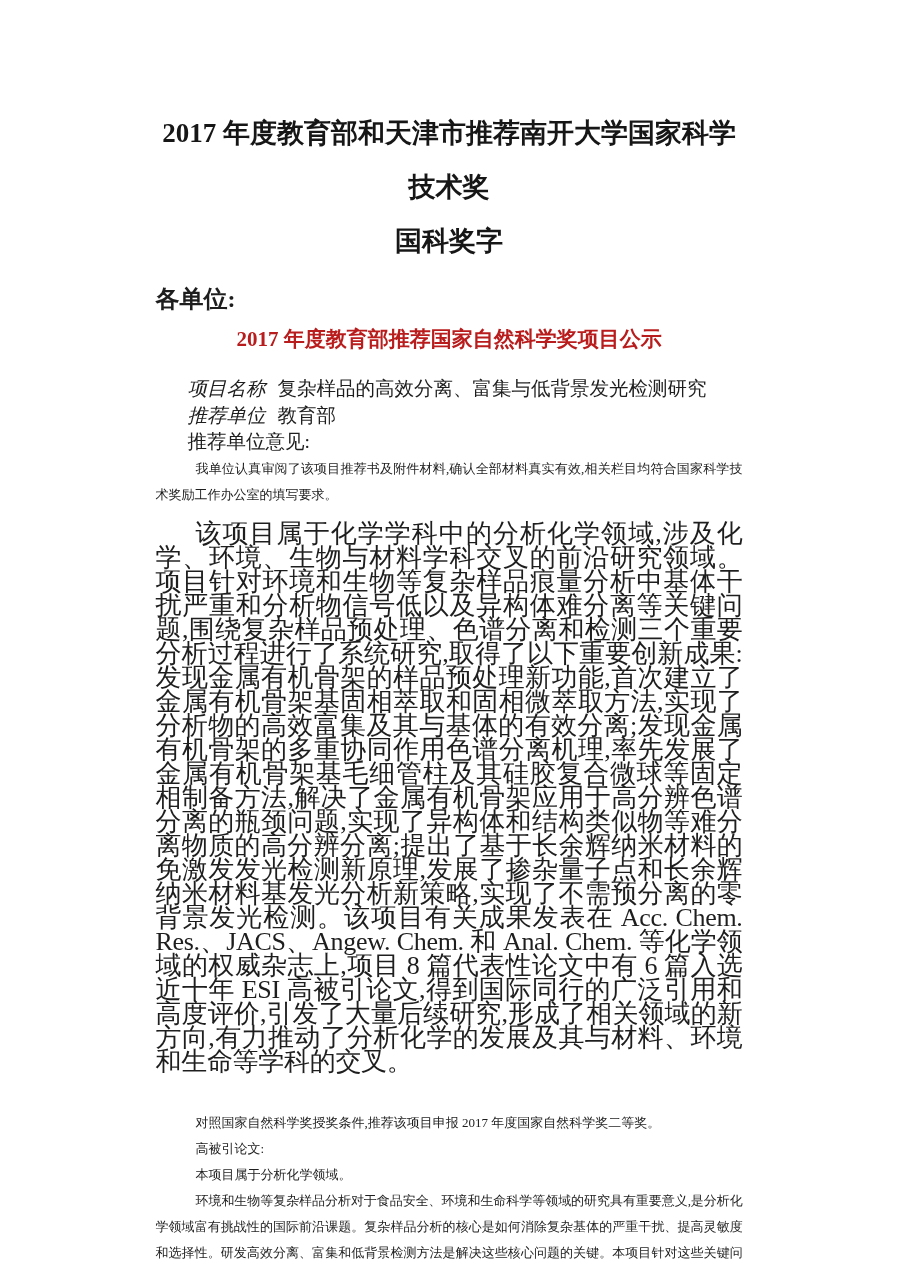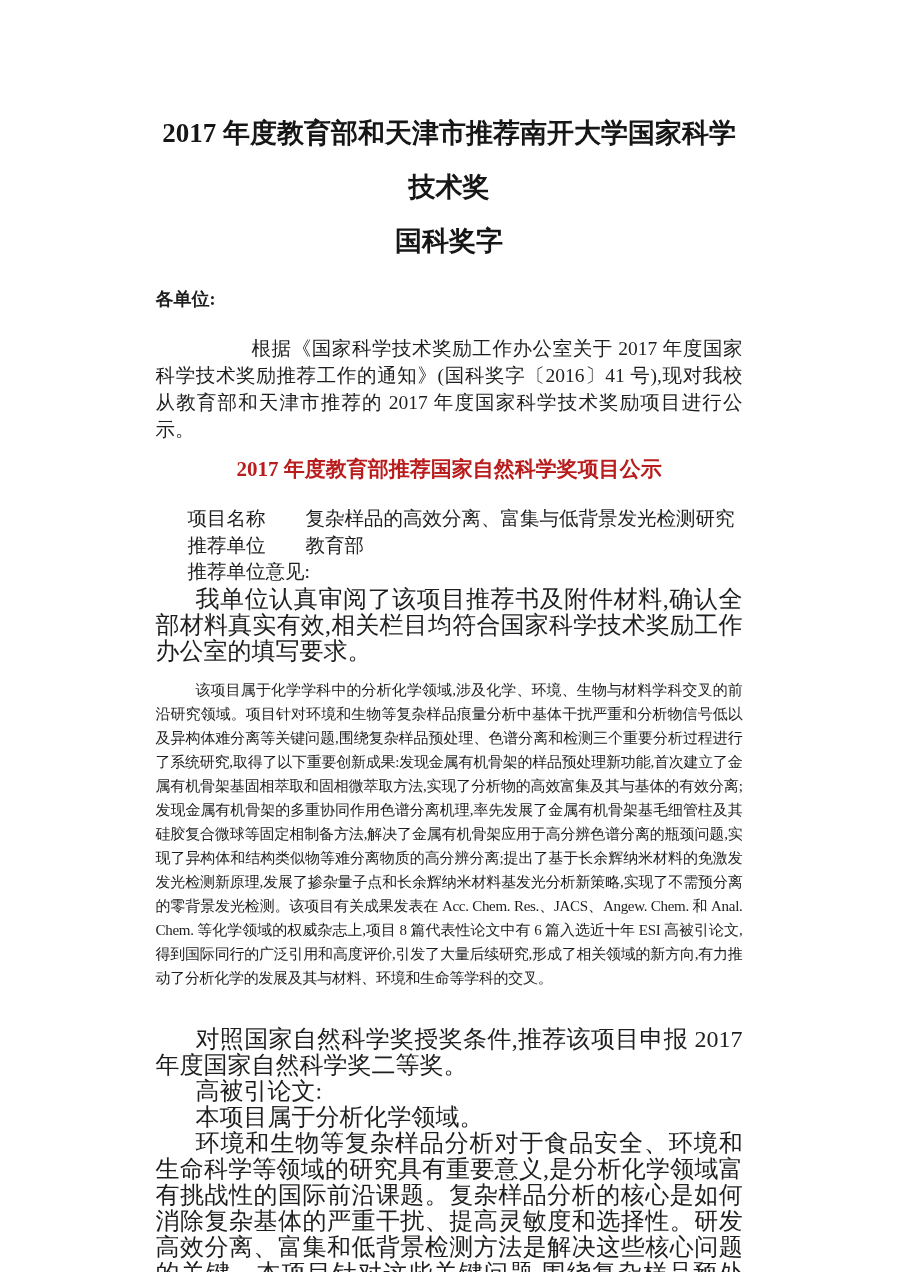--- a/index.html
+++ b/index.html
@@ -18,21 +18,21 @@
   .doc-title {
     text-align: center;
     font-weight: bold;
     font-size: 27px;
     line-height: 54px;
     color: #161616;
   }
   .salutation {
     margin-top: 18px;
     font-weight: bold;
-    font-size: 18px;
+    font-size: 24px;
     line-height: 27px;
   }
   .intro {
     margin-top: 22px;
     font-size: 19.5px;
     line-height: 27px;
     text-indent: 96px;
     text-align: justify;
   }
   .section-heading {
@@ -42,53 +42,52 @@
     font-size: 21px;
     line-height: 30px;
     color: #b91c1c;
   }
   .fields {
     margin-top: 22px;
     font-size: 19.5px;
     line-height: 26.5px;
   }
   .field-line { padding-left: 32px; }
-  .field-label { display: inline-block; margin-right: 40px; }
+  .field-label { display: inline-block; margin-right: 12px; font-style: italic; }
   .opinion-label-line { padding-left: 32px; }
   .body-p {
-    font-size: 24px;
+    font-size: 13px;
     line-height: 26px;
     text-indent: 40px;
     text-align: justify;
   }
   .tight { letter-spacing: -0.6px; }
   .big-p {
     margin-top: 14px;
-    font-size: 15px;
+    font-size: 26px;
     line-height: 24px;
     text-indent: 40px;
     text-align: justify;
     letter-spacing: -0.3px;
   }
   .award-line { margin-top: 36px; }
   .summary-p { letter-spacing: -0.2px; }
 </style>
 </head>
 <body>
 
 <div class="page">
 
   <div class="doc-title">
     <div>2017 年度教育部和天津市推荐南开大学国家科学技术奖</div>
     <div>国科奖字</div>
   </div>
 
   <div class="salutation">各单位:</div>
 
-  <p class="intro">根据《国家科学技术奖励工作办公室关于 2017 年度国家科学技术奖励推荐工作的通知》(国科奖字〔2016〕41 号),现对我校从教育部和天津市推荐的 2017 年度国家科学技术奖励项目进行公示。</p>
 
   <div class="section-heading">2017 年度教育部推荐国家自然科学奖项目公示</div>
 
   <div class="fields">
     <div class="field-line">
       <span class="field-label">项目名称</span><span>复杂样品的高效分离、富集与低背景发光检测研究</span>
     </div>
     <div class="field-line">
       <span class="field-label">推荐单位</span><span>教育部</span>
     </div>

